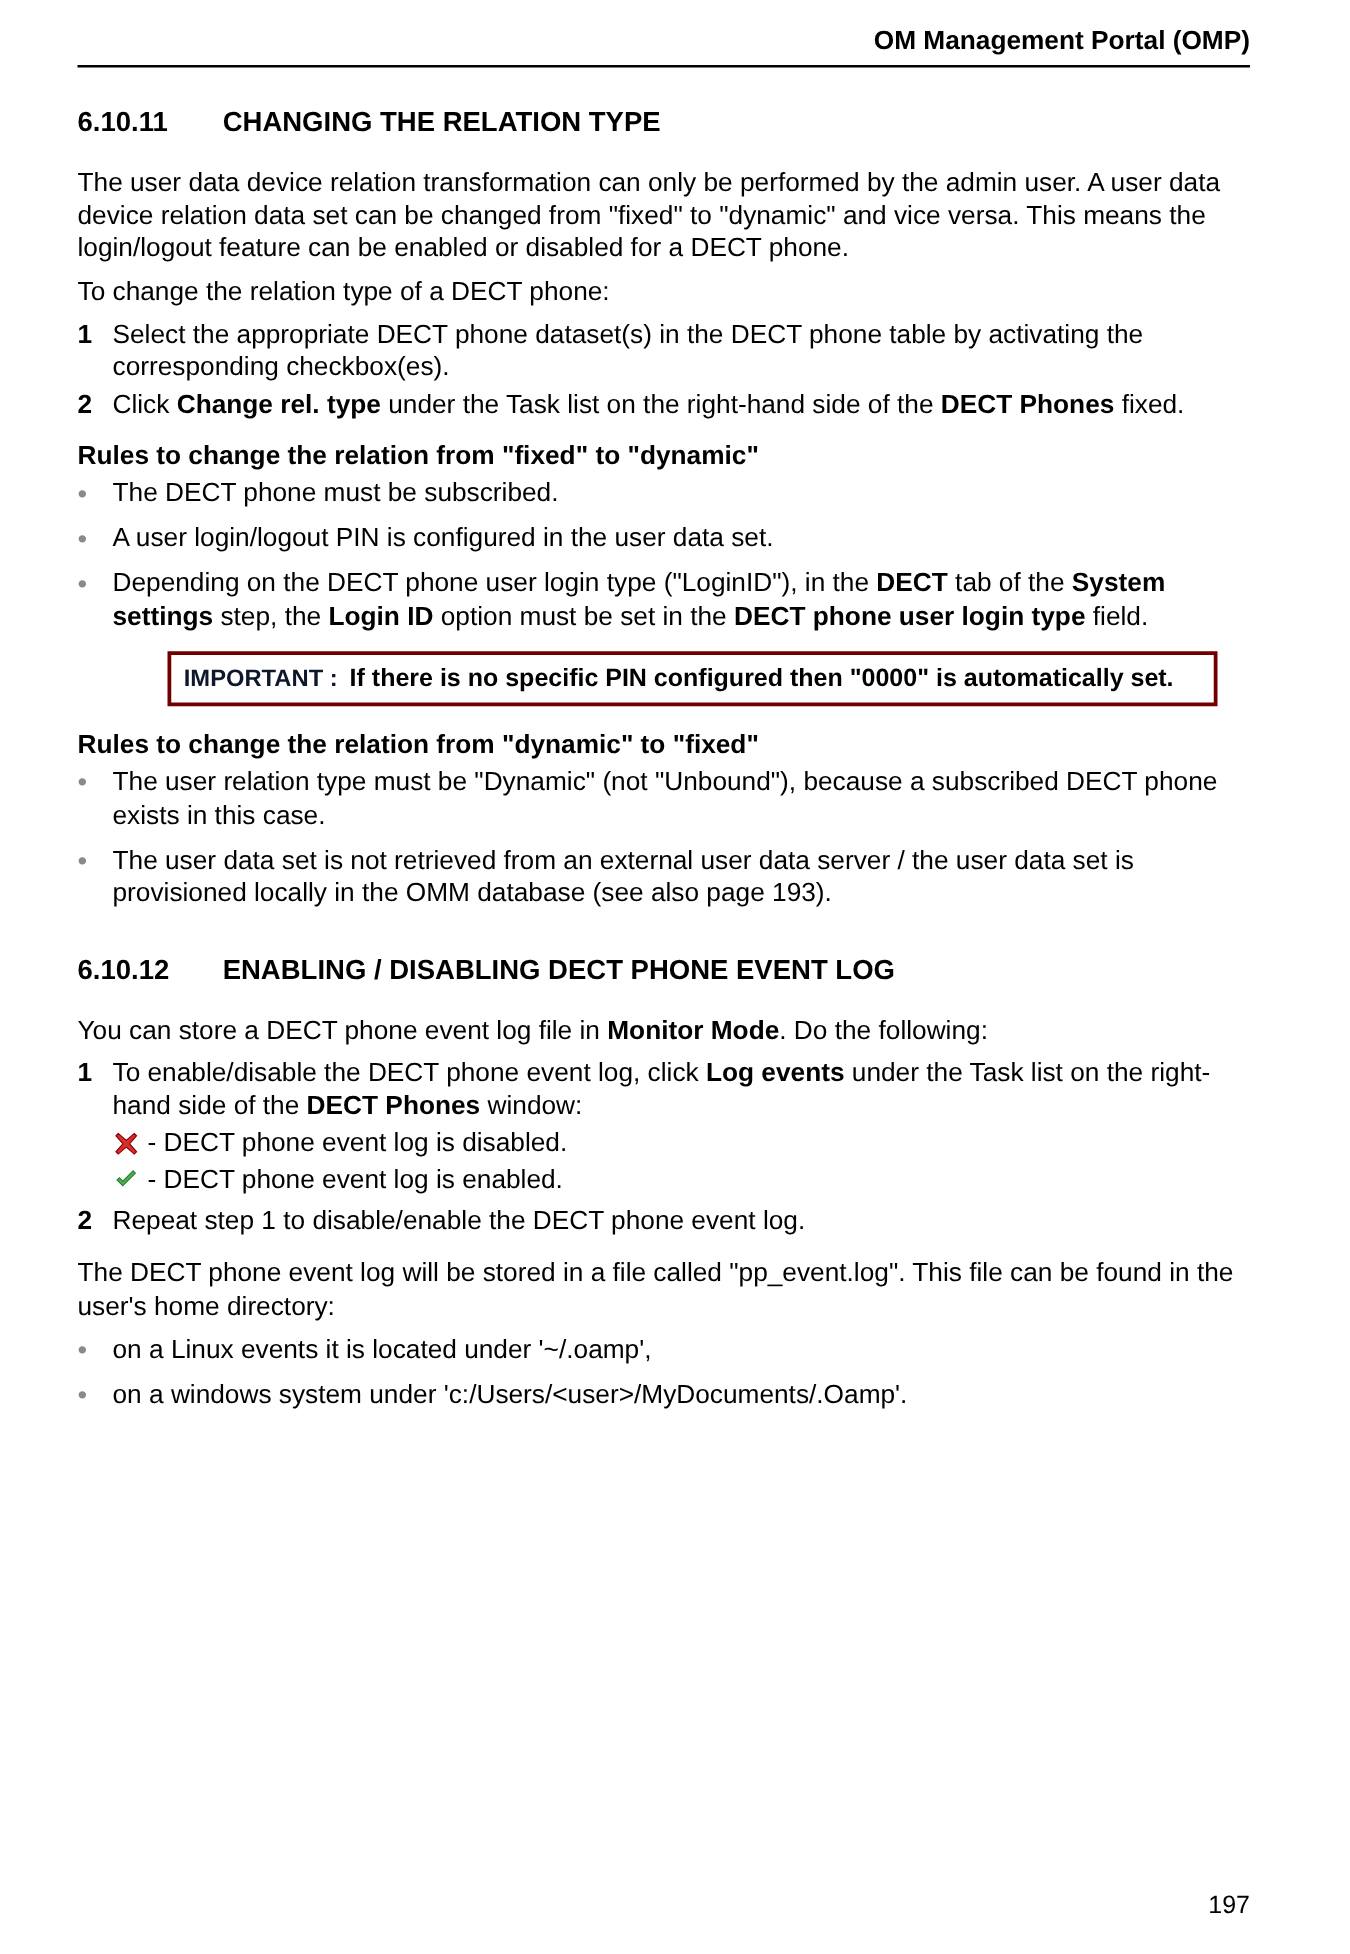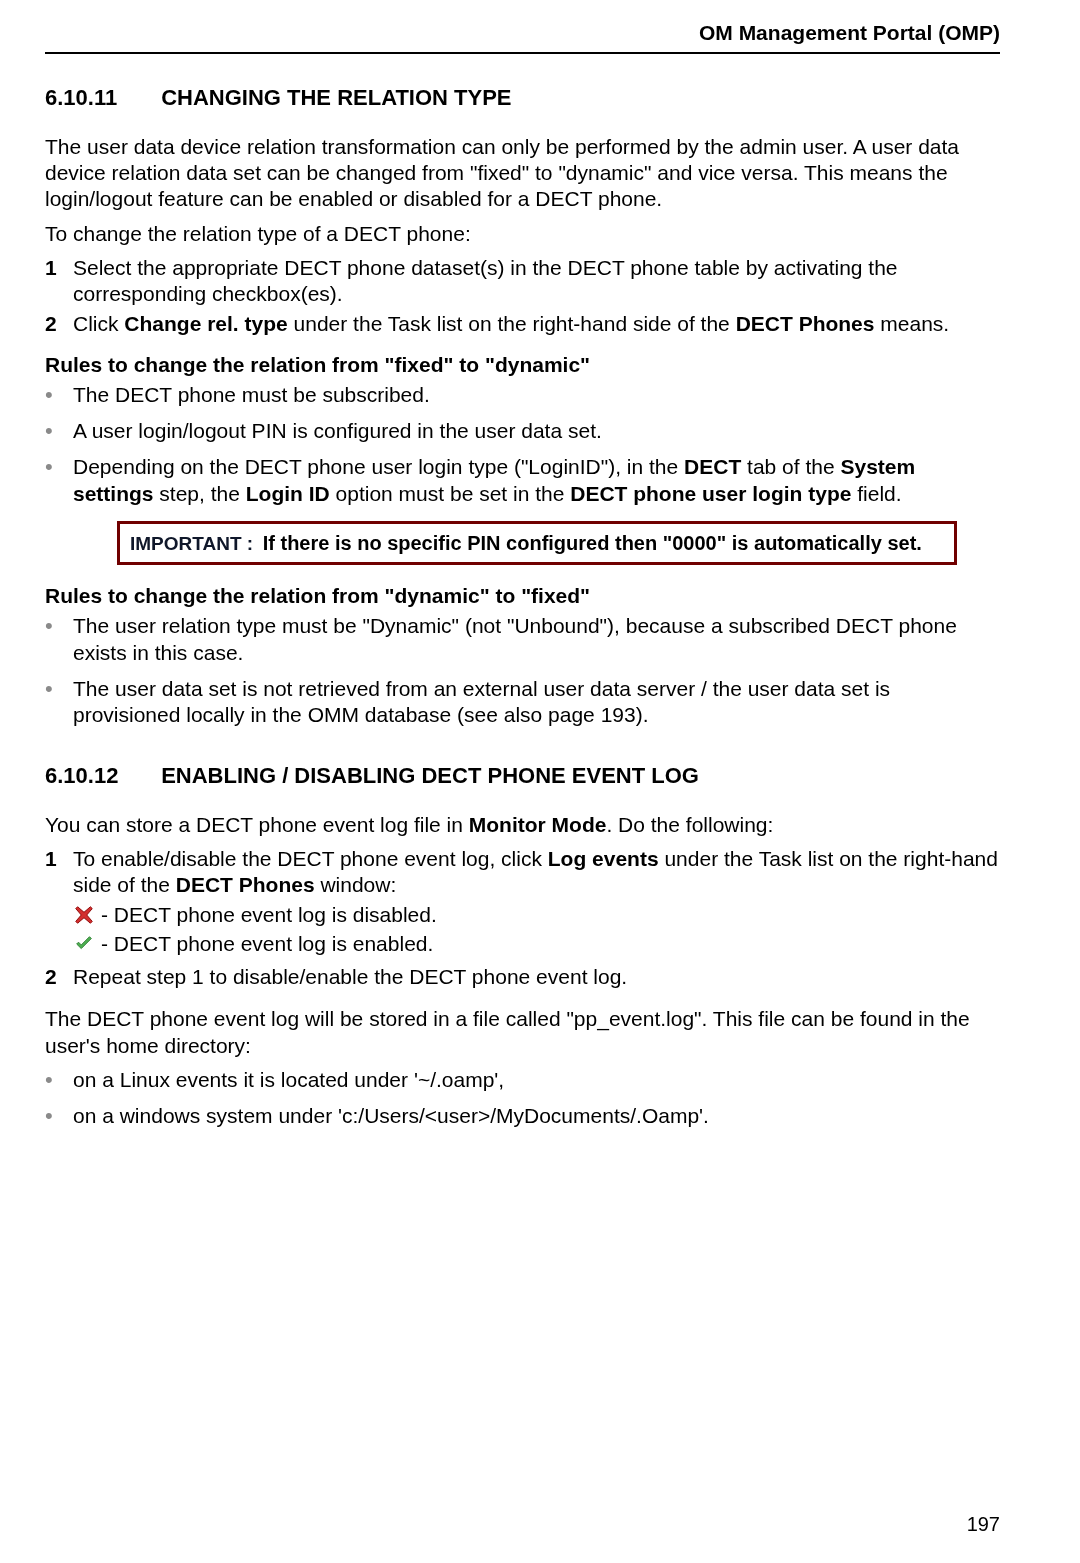--- a/index.html
+++ b/index.html
@@ -8,21 +8,21 @@
     width: 1080px;
     height: 1563px;
     font-family: Arial, Helvetica, sans-serif;
     font-size: 21px;
     color: #000;
     line-height: 1.25;
     position: relative;
     box-sizing: border-box;
   }
   .page {
-    padding: 20px 80px 0 45px;
+    padding: 20px 80px 0 62px;
     box-sizing: border-box;
   }
   .header-right {
     text-align: right;
     font-weight: bold;
     font-size: 21px;
     padding-bottom: 6px;
   }
   .hr {
     border-top: 2px solid #000;
@@ -80,21 +80,21 @@
   <p class="p">To change the relation type of a DECT phone:</p>
 
   <div class="ol">
     <div class="ol-item">
       <div class="ol-num">1</div>
       <div class="ol-body">Select the appropriate DECT phone dataset(s) in the DECT phone table by activating the corresponding checkbox(es).</div>
     </div>
     <div class="ol-item">
       <div class="ol-num">2</div>
       <div class="ol-body">
-        <span>Click </span><b>Change rel. type</b><span> under the Task list on the right-hand side of the </span><b>DECT Phones</b><span> means.</span>
+        <span>Click </span><b>Change rel. type</b><span> under the Task list on the right-hand side of the </span><b>DECT Phones</b><span> fixed.</span>
       </div>
     </div>
   </div>
 
   <div class="sub">Rules to change the relation from "fixed" to "dynamic"</div>
   <div class="ul">
     <div class="ul-item">
       <div class="ul-dot">•</div>
       <div class="ul-body">The DECT phone must be subscribed.</div>
     </div>

